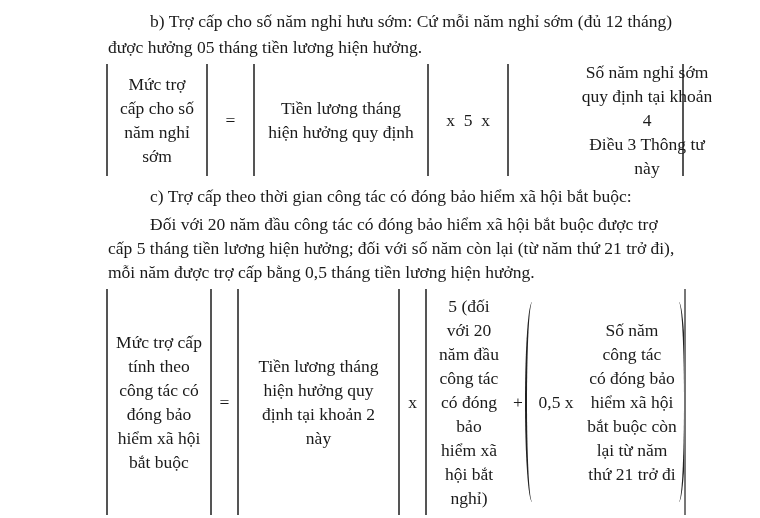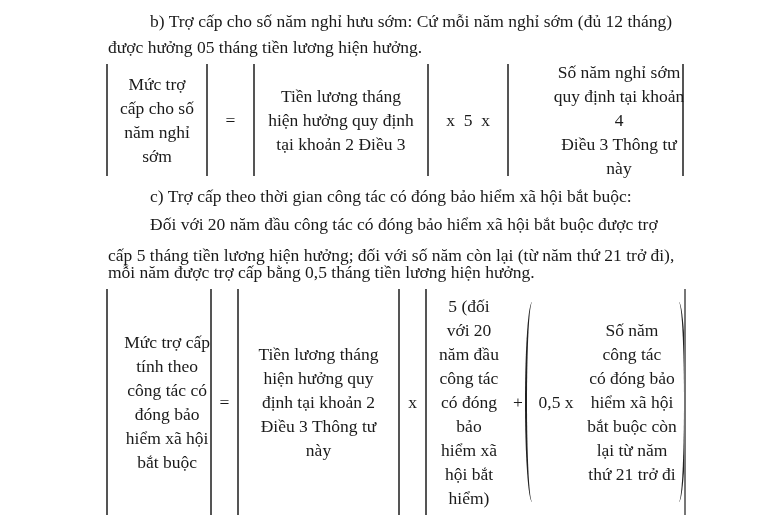--- a/index.html
+++ b/index.html
@@ -36,77 +36,75 @@
       <span>cấp cho số</span>
       <span>năm nghỉ</span>
       <span>sớm</span>
     </div>
   </div>
   <div class="cell" style="left:208px; top:64px; width:45px; height:112px;">=</div>
   <div class="cell" style="left:255px; top:64px; width:172px; height:112px;">
     <div>
       <span>Tiền lương tháng</span>
       <span>hiện hưởng quy định</span>
-      <span>tại khoản 2 Điều 3</span>
     </div>
   </div>
   <div class="cell" style="left:429px; top:64px; width:78px; height:112px; white-space:pre;">x  5  x</div>
-  <div class="cell" style="left:509px; top:64px; width:140px; height:112px;padding-left:40px;">
+  <div class="cell" style="left:537px; top:64px; width:140px; height:112px;padding-left:40px;">
     <div>
       <span>Số năm nghỉ sớm</span>
       <span>quy định tại khoản 4</span>
       <span>Điều 3 Thông tư này</span>
     </div>
   </div>
 </div>
 
 <div class="line" style="left:150px; top:185px;">c) Trợ cấp theo thời gian công tác có đóng bảo hiểm xã hội bắt buộc:</div>
 <div class="line" style="left:150px; top:213px;">Đối với 20 năm đầu công tác có đóng bảo hiểm xã hội bắt buộc được trợ</div>
-<div class="line" style="left:108px; top:244px;">cấp 5 tháng tiền lương hiện hưởng; đối với số năm còn lại (từ năm thứ 21 trở đi),</div>
+<div class="line" style="left:108px; top:237px;">cấp 5 tháng tiền lương hiện hưởng; đối với số năm còn lại (từ năm thứ 21 trở đi),</div>
 <div class="line" style="left:108px; top:261px;">mỗi năm được trợ cấp bằng 0,5 tháng tiền lương hiện hưởng.</div>
 
 <div>
   <div class="vbar" style="left:106px; top:289px; height:226px;"></div>
   <div class="vbar" style="left:210px; top:289px; height:226px;"></div>
   <div class="vbar" style="left:237px; top:289px; height:226px;"></div>
   <div class="vbar" style="left:398px; top:289px; height:226px;"></div>
   <div class="vbar" style="left:425px; top:289px; height:226px;"></div>
 
-  <div class="cell" style="left:108px; top:289px; width:102px; height:226px;justify-content:flex-end;">
+  <div class="cell" style="left:108px; top:289px; width:102px; height:226px;">
     <div>
       <span>Mức trợ cấp</span>
       <span>tính theo</span>
       <span>công tác có</span>
       <span>đóng bảo</span>
       <span>hiểm xã hội</span>
       <span>bắt buộc</span>
     </div>
   </div>
   <div class="cell" style="left:212px; top:289px; width:25px; height:226px;">=</div>
   <div class="cell" style="left:239px; top:289px; width:159px; height:226px;">
     <div>
       <span>Tiền lương tháng</span>
       <span>hiện hưởng quy</span>
       <span>định tại khoản 2</span>
-      <span>Điều 3 Thông tư</span>
       <span>này</span>
     </div>
   </div>
   <div class="cell" style="left:400px; top:289px; width:25px; height:226px;">x</div>
   <div class="cell" style="left:427px; top:289px; width:84px; height:226px;">
     <div>
       <span>5 (đối</span>
       <span>với 20</span>
       <span>năm đầu</span>
       <span>công tác</span>
       <span>có đóng</span>
       <span>bảo</span>
       <span>hiểm xã</span>
       <span>hội bắt</span>
-      <span>hiểm)</span>
+      <span>nghỉ)</span>
     </div>
   </div>
   <div class="cell" style="left:510px; top:289px; width:16px; height:226px;">+</div>
   <div class="paren left" style="left:525px; top:302px; height:200px;"></div>
   <div class="cell" style="left:530px; top:289px; width:52px; height:226px;">0,5 x</div>
   <div class="cell" style="left:582px; top:289px; width:100px; height:226px;font-family:Liberation Serif, serif;">
     <div>
       <span>Số năm</span>
       <span>công tác</span>
       <span>có đóng bảo</span>

